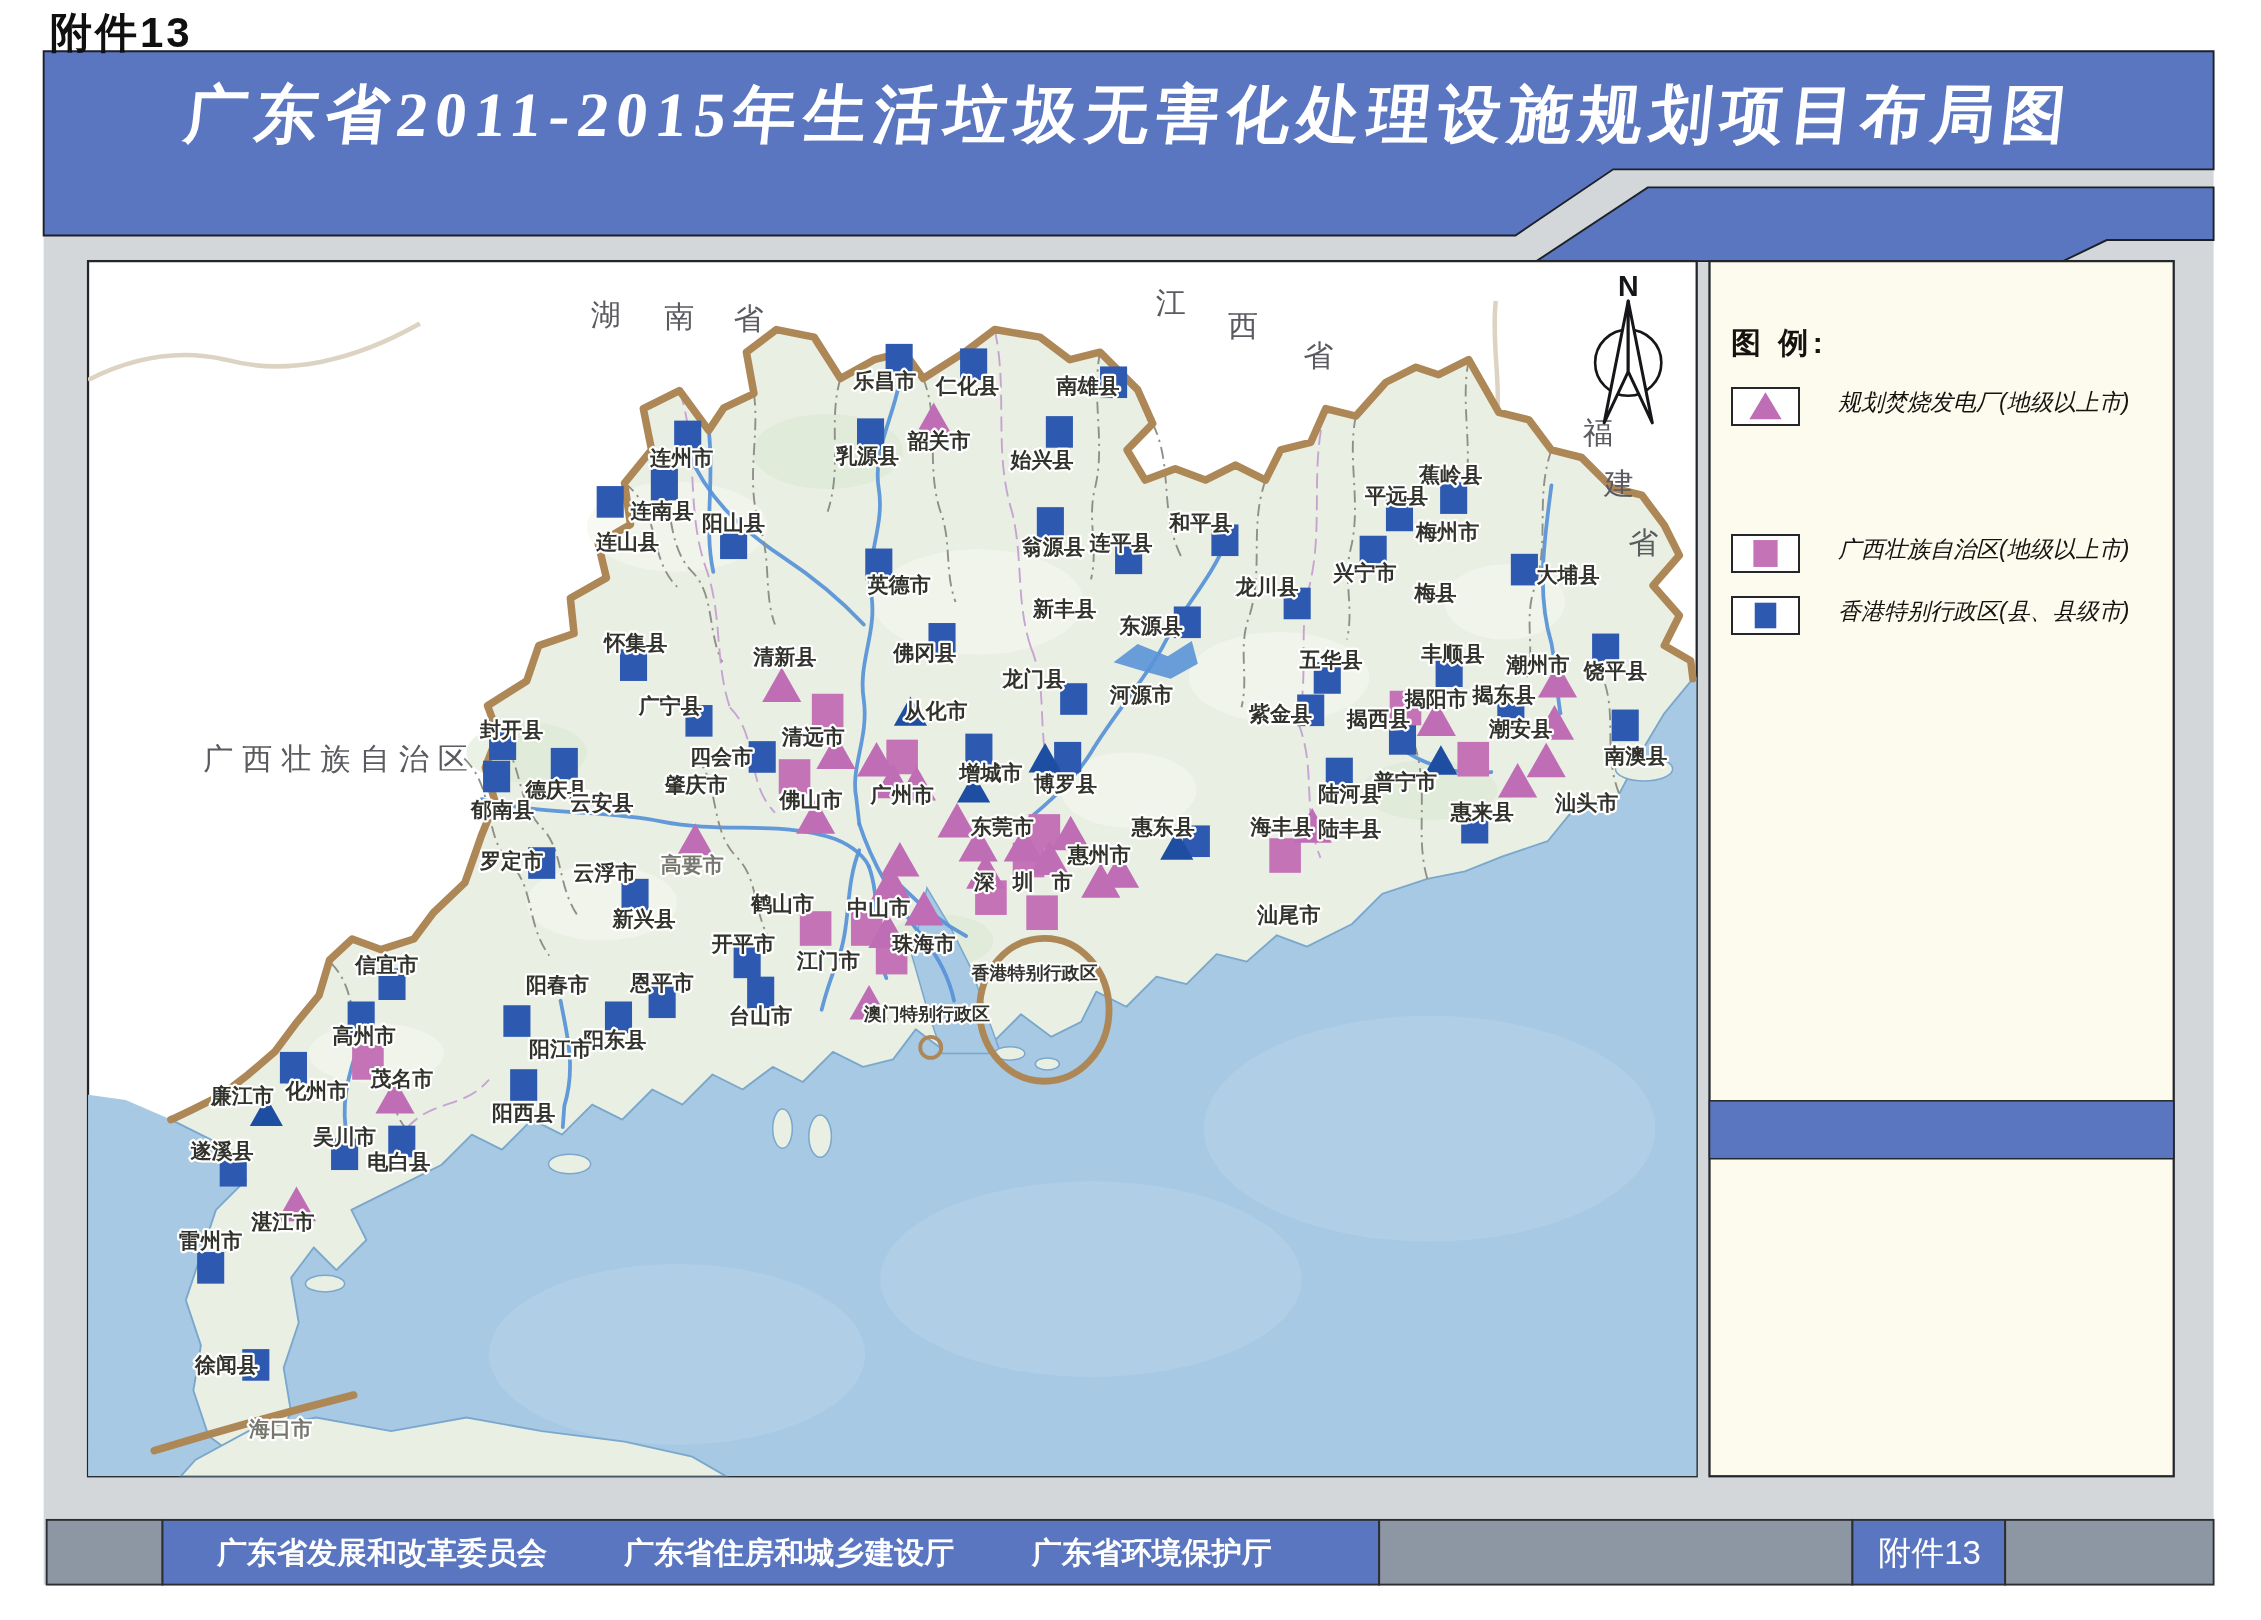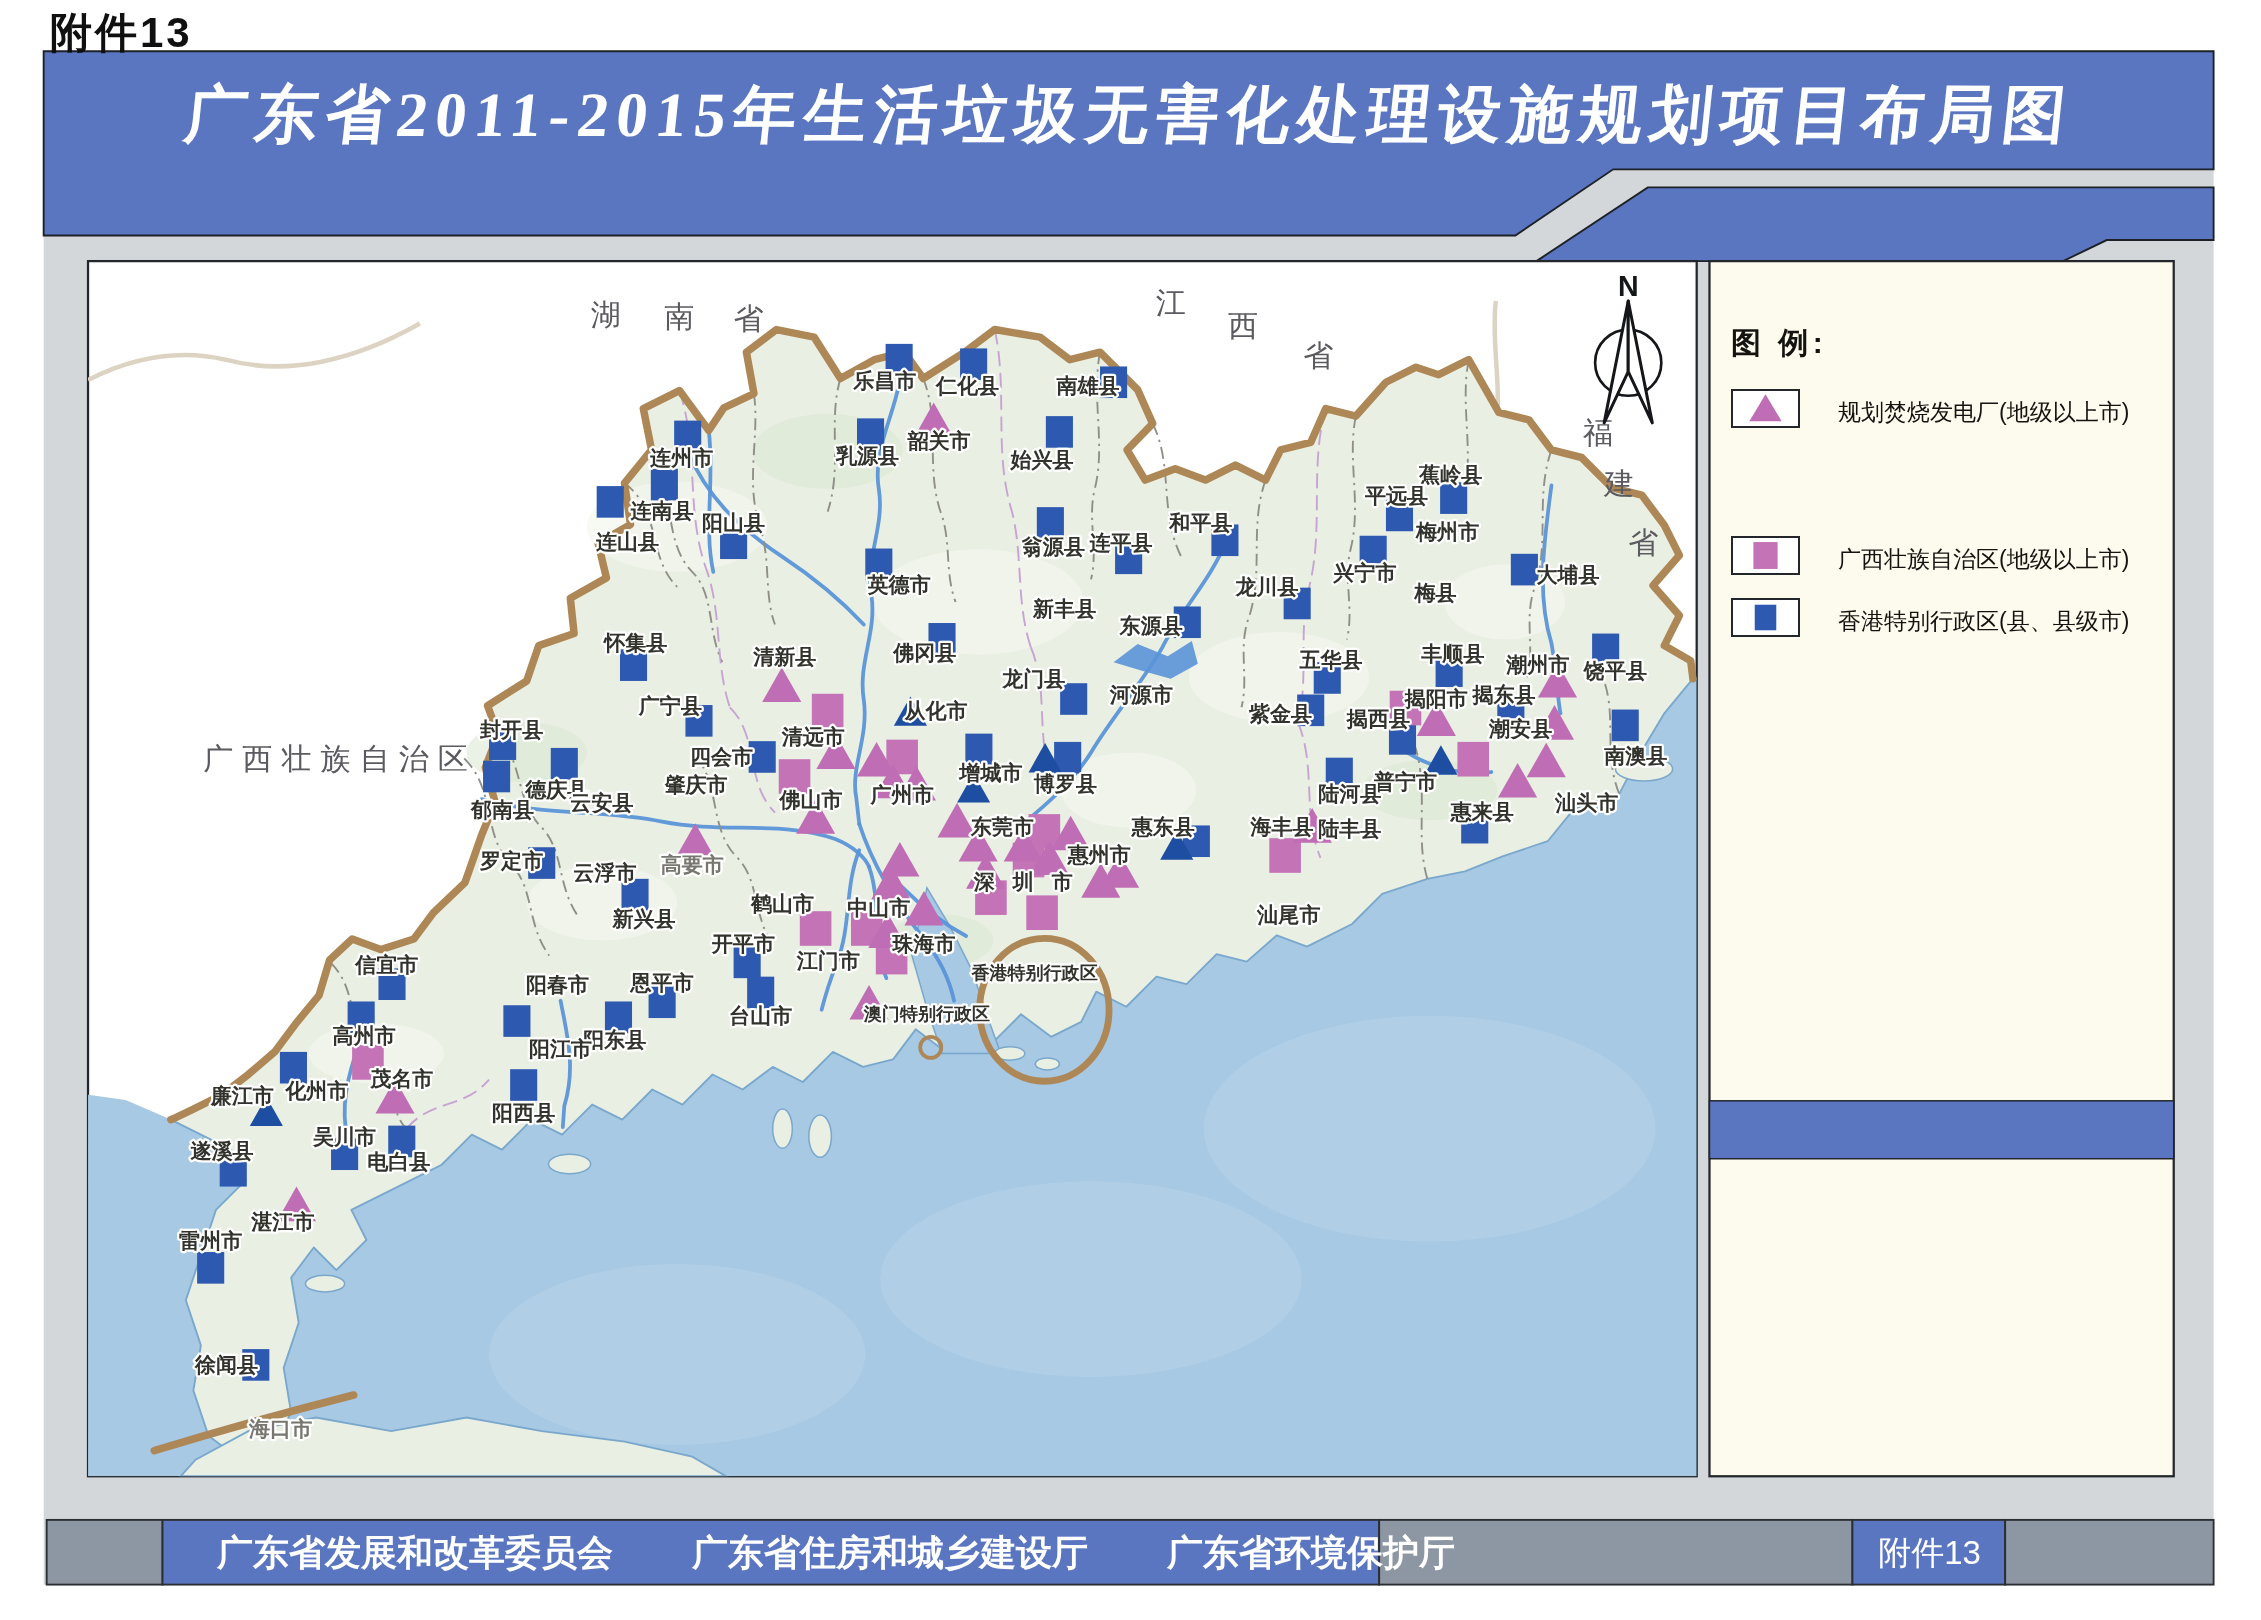--- a/index.html
+++ b/index.html
@@ -5,25 +5,25 @@
   html,body{margin:0;padding:0;background:#ffffff;}
   #page{position:relative;width:2261px;height:1620px;background:#fff;overflow:hidden;
         font-family:"Liberation Sans","DejaVu Sans",sans-serif;}
   #chrome{position:absolute;left:0;top:0;z-index:1;}
   .ovl{position:absolute;z-index:5;}
   #attach-top{left:50px;top:4.5px;font-size:42px;font-weight:bold;color:#101010;letter-spacing:3px;}
   #banner-title{left:44px;top:72px;width:2170px;text-align:center;color:#ffffff;
       font-size:63px;font-weight:bold;letter-spacing:7.5px;transform:skewX(-6deg);
       font-family:"Liberation Serif","DejaVu Serif",serif;white-space:nowrap;}
   #legend-header{left:1731px;top:299px;font-size:30px;font-weight:bold;color:#14130f;letter-spacing:4.5px;margin-top:24px;}
-  .legend-item{left:1731px;height:41px;display:flex;align-items:flex-end;}
+  .legend-item{left:1731px;height:41px;display:flex;align-items:flex-start;font-style:italic;}
   .legend-swatch{width:69px;height:39px;background:#ffffff;border:2.3px solid #23262a;box-sizing:border-box;flex:none;}
   .legend-label{margin-left:38px;font-size:23px;color:#14130f;white-space:nowrap;font-weight:500;}
   #footer-agencies{left:163px;top:1520px;width:1217px;height:65px;line-height:65px;
-      color:#ffffff;font-size:36px;font-weight:bold;padding-left:54px;box-sizing:border-box;white-space:nowrap;border-radius:30px;}
+      color:#ffffff;font-size:30px;font-weight:bold;padding-left:54px;box-sizing:border-box;white-space:nowrap;border-radius:30px;}
   #footer-agencies span{margin-right:69px;}
   #footer-attach{left:1853px;top:1520px;width:153px;height:65px;line-height:65px;text-align:center;
       color:#ffffff;font-size:33px;}
 </style>
 </head>
 <body>
 
 <div id="page">
 
   <svg id="chrome" width="2261" height="1620" viewBox="0 0 3005 2153">

